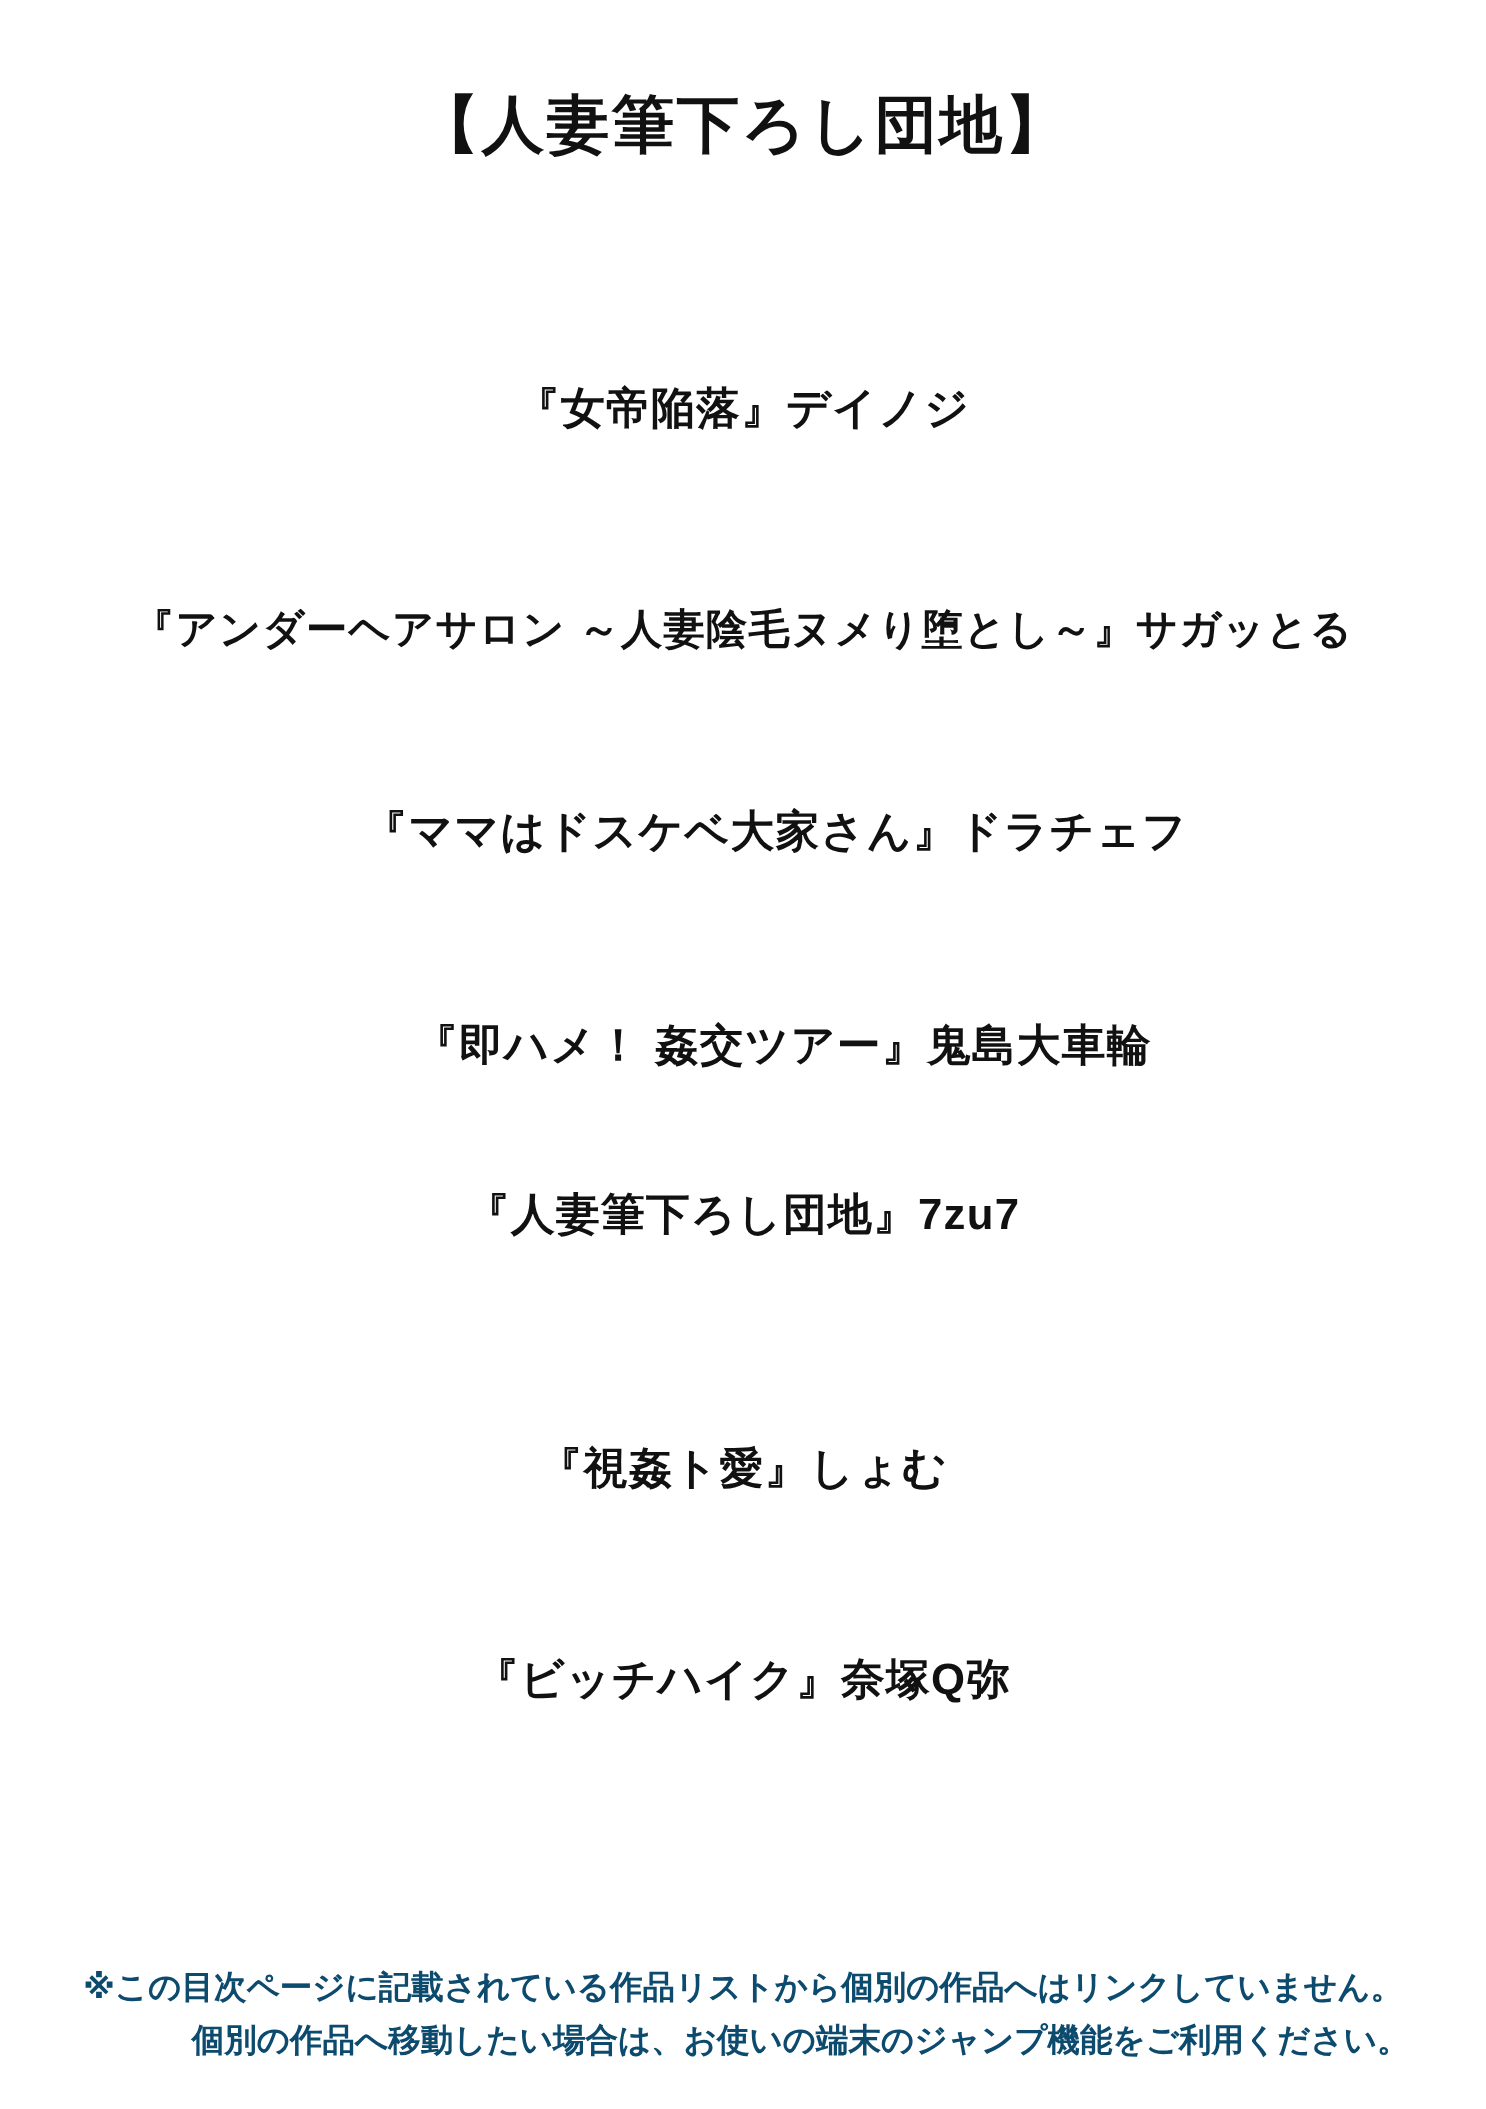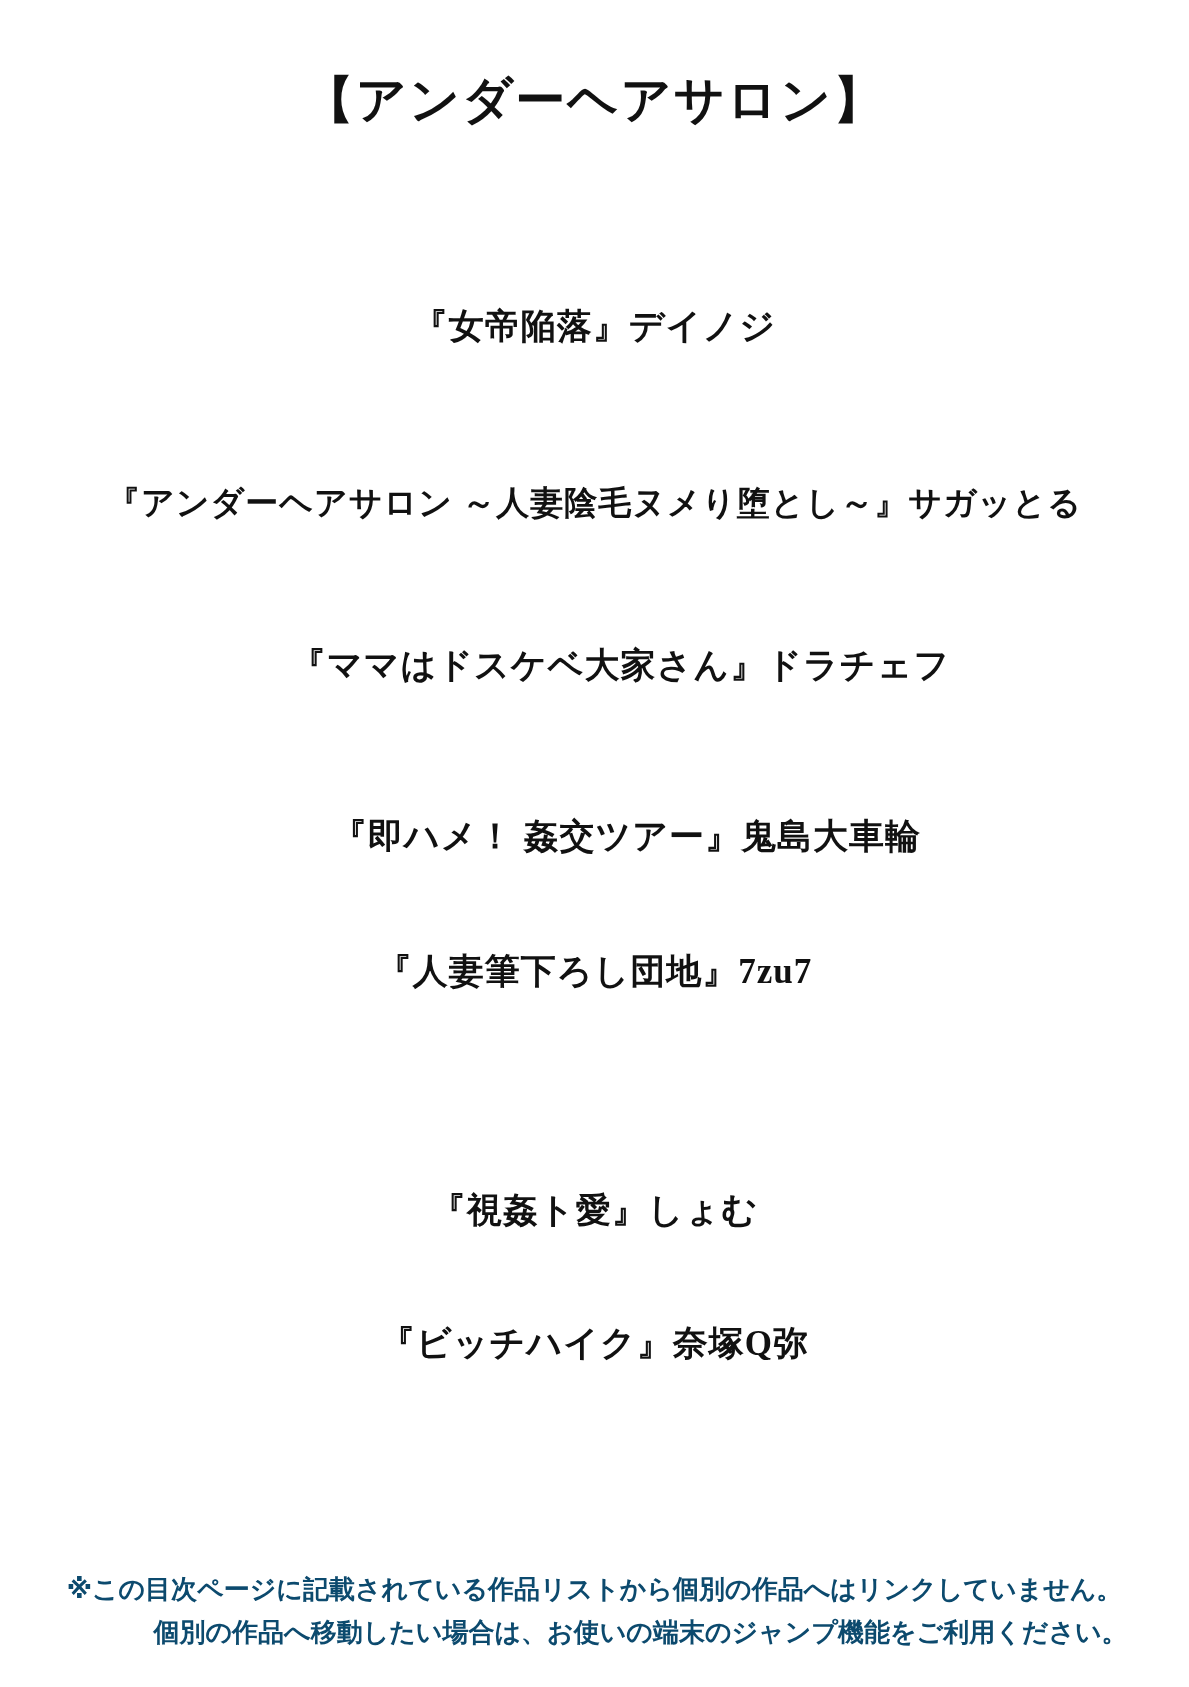--- a/index.html
+++ b/index.html
@@ -23,47 +23,47 @@
   }
   .page-title {
     top: 68px;
     font-family: "Liberation Serif", "DejaVu Serif", serif;
     font-weight: bold;
     font-size: 50px;
     line-height: 64px;
     letter-spacing: 2px;
   }
   .toc-item {
-    font-family: Liberation Serif, serif;
+    font-family: Liberation Sans, sans-serif;
     font-weight: bold;
     font-size: 35px;
     line-height: 44px;
     letter-spacing: 1px;
   }
   .toc-item-0 { top: 305px; }
   .toc-item-1 { top: 481px; font-size: 33px; }
   .toc-item-2 { top: 644px; padding-left: 26px; }
   .toc-item-3 { top: 815px; margin-left: 32px; }
   .toc-item-4 { top: 950px; }
-  .toc-item-5 { top: 1153px; margin-top: 36px; }
+  .toc-item-5 { top: 1153px; }
   .toc-item-6 { top: 1322px; }
   .footer-note {
     font-family: "Liberation Sans", "DejaVu Sans", sans-serif;
     font-weight: bold;
     font-size: 26px;
     line-height: 40px;
     color: #0c4a6e;
   }
   .footer-line-1 { top: 1569px; }
   .footer-line-2 { top: 1612px; padding-left: 46px; }
 </style>
 </head>
 <body>
 
-<div class="line page-title">【アンダーヘアサロン】</div>
+<div class="line page-title">【人妻筆下ろし団地】</div>
 
 <div class="line toc-item toc-item-0">『女帝陥落』デイノジ</div>
 
 <div class="line toc-item toc-item-1">『アンダーヘアサロン ～人妻陰毛ヌメり堕とし～』サガッとる</div>
 
 <div class="line toc-item toc-item-2">『ママはドスケベ大家さん』ドラチェフ</div>
 
 <div class="line toc-item toc-item-3">『即ハメ！ 姦交ツアー』鬼島大車輪</div>
 
 <div class="line toc-item toc-item-4">『人妻筆下ろし団地』7zu7</div>

